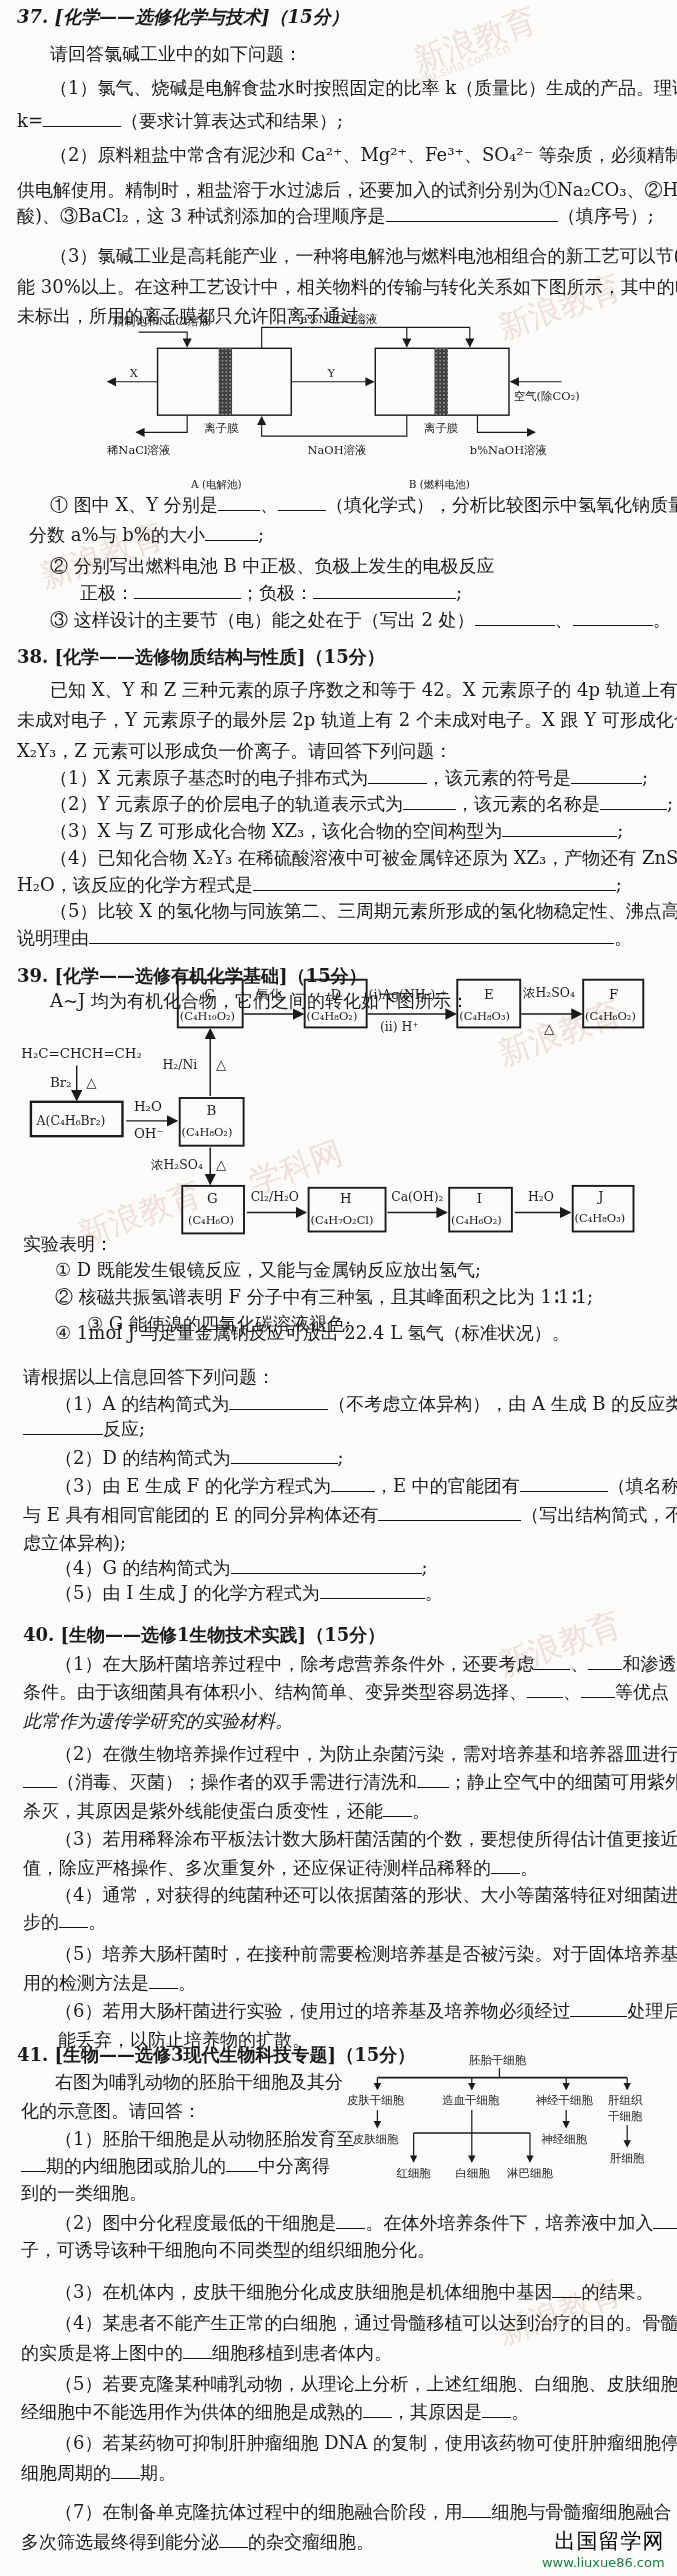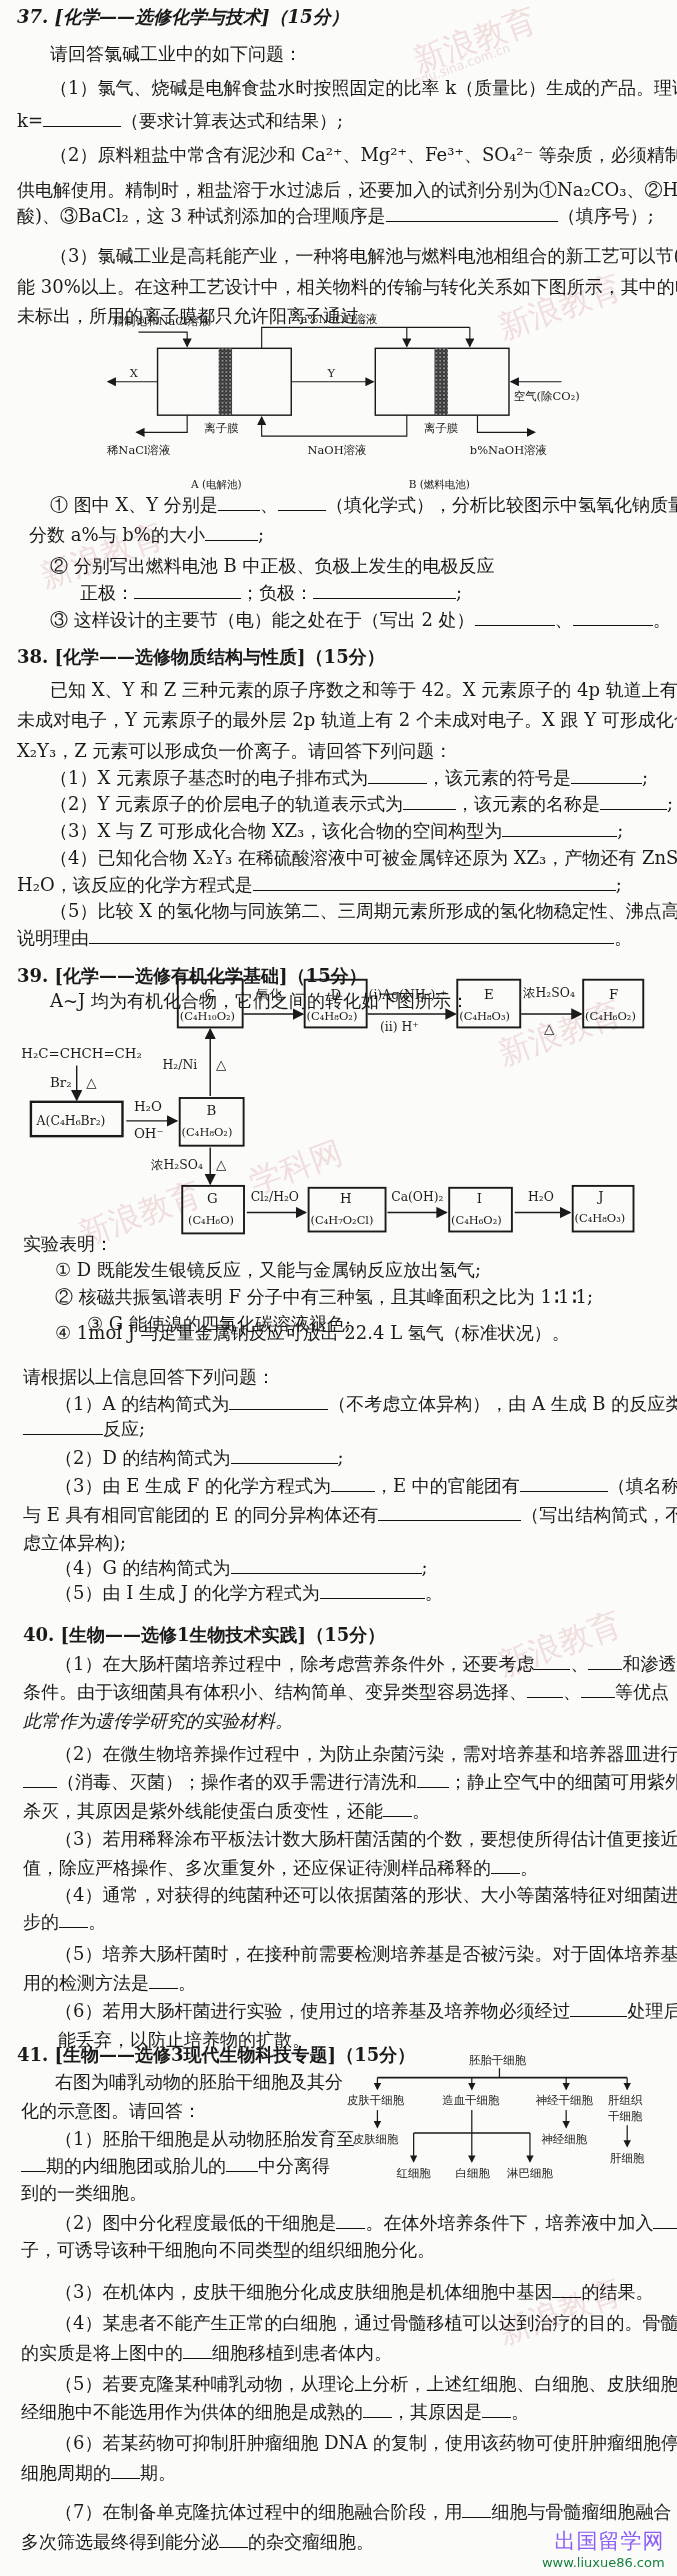--- a/index.html
+++ b/index.html
@@ -9,21 +9,21 @@
   .ind{left:50px;}
   .ind2{left:55px;}
   .q-head{font-weight:bold;}
   .blank{display:inline-block;border-bottom:1.5px solid #111;height:17px;vertical-align:baseline;}
   svg text{font-family:"DejaVu Serif","Liberation Serif",serif;fill:#1a1a1a;}
   .wm{position:absolute;color:#e8c8c8;font-family:"DejaVu Sans",sans-serif;font-size:32px;
       transform:rotate(-20deg);opacity:.55;pointer-events:none;}
   .wm-s{position:absolute;color:#e4caca;font-family:"DejaVu Sans",sans-serif;font-size:12.4px;
       transform:rotate(-20deg);opacity:.6;pointer-events:none;}
   .footer{position:absolute;right:13.4px;bottom:5.7px;text-align:right;font-family:"DejaVu Sans",sans-serif;}
-  .footer .t1{font-size:21px;color:#8b5cf6;letter-spacing:1px;}
+  .footer .t1{font-size:21px;color:#000000;letter-spacing:1px;}
   .footer .t2{font-size:13px;color:#15803d;}
 </style>
 </head>
 <body>
 
 <div class="wm" style="left:411px;top:19px;">新浪教育</div>
 <div class="wm-s" style="left:411px;top:57px;">edu.sina.com.cn</div>
 <div class="wm" style="left:496px;top:286px;">新浪教育</div>
 <div class="wm" style="left:38px;top:535px;">新浪教育</div>
 <div class="wm" style="left:496px;top:1012px;">新浪教育</div>

